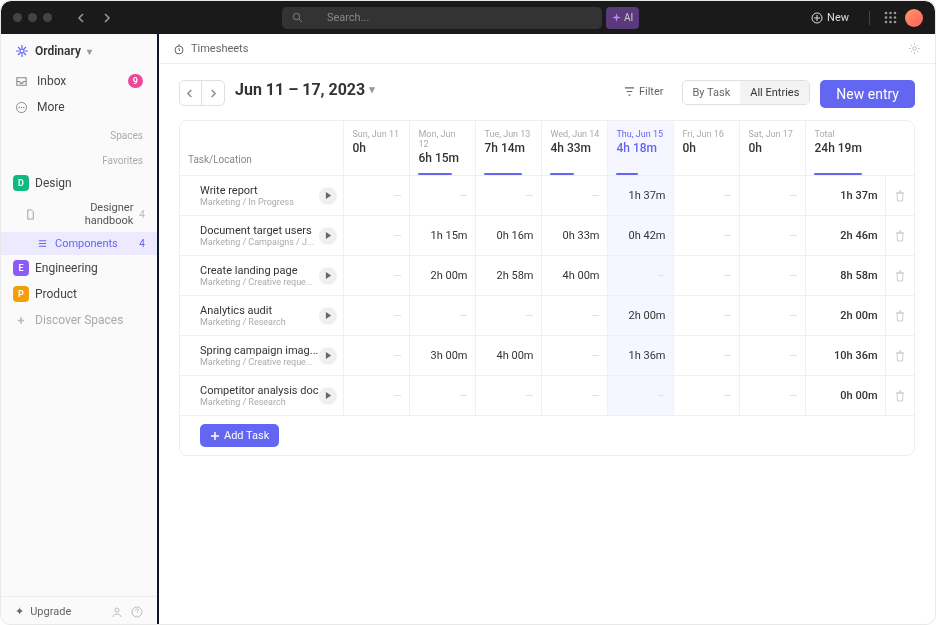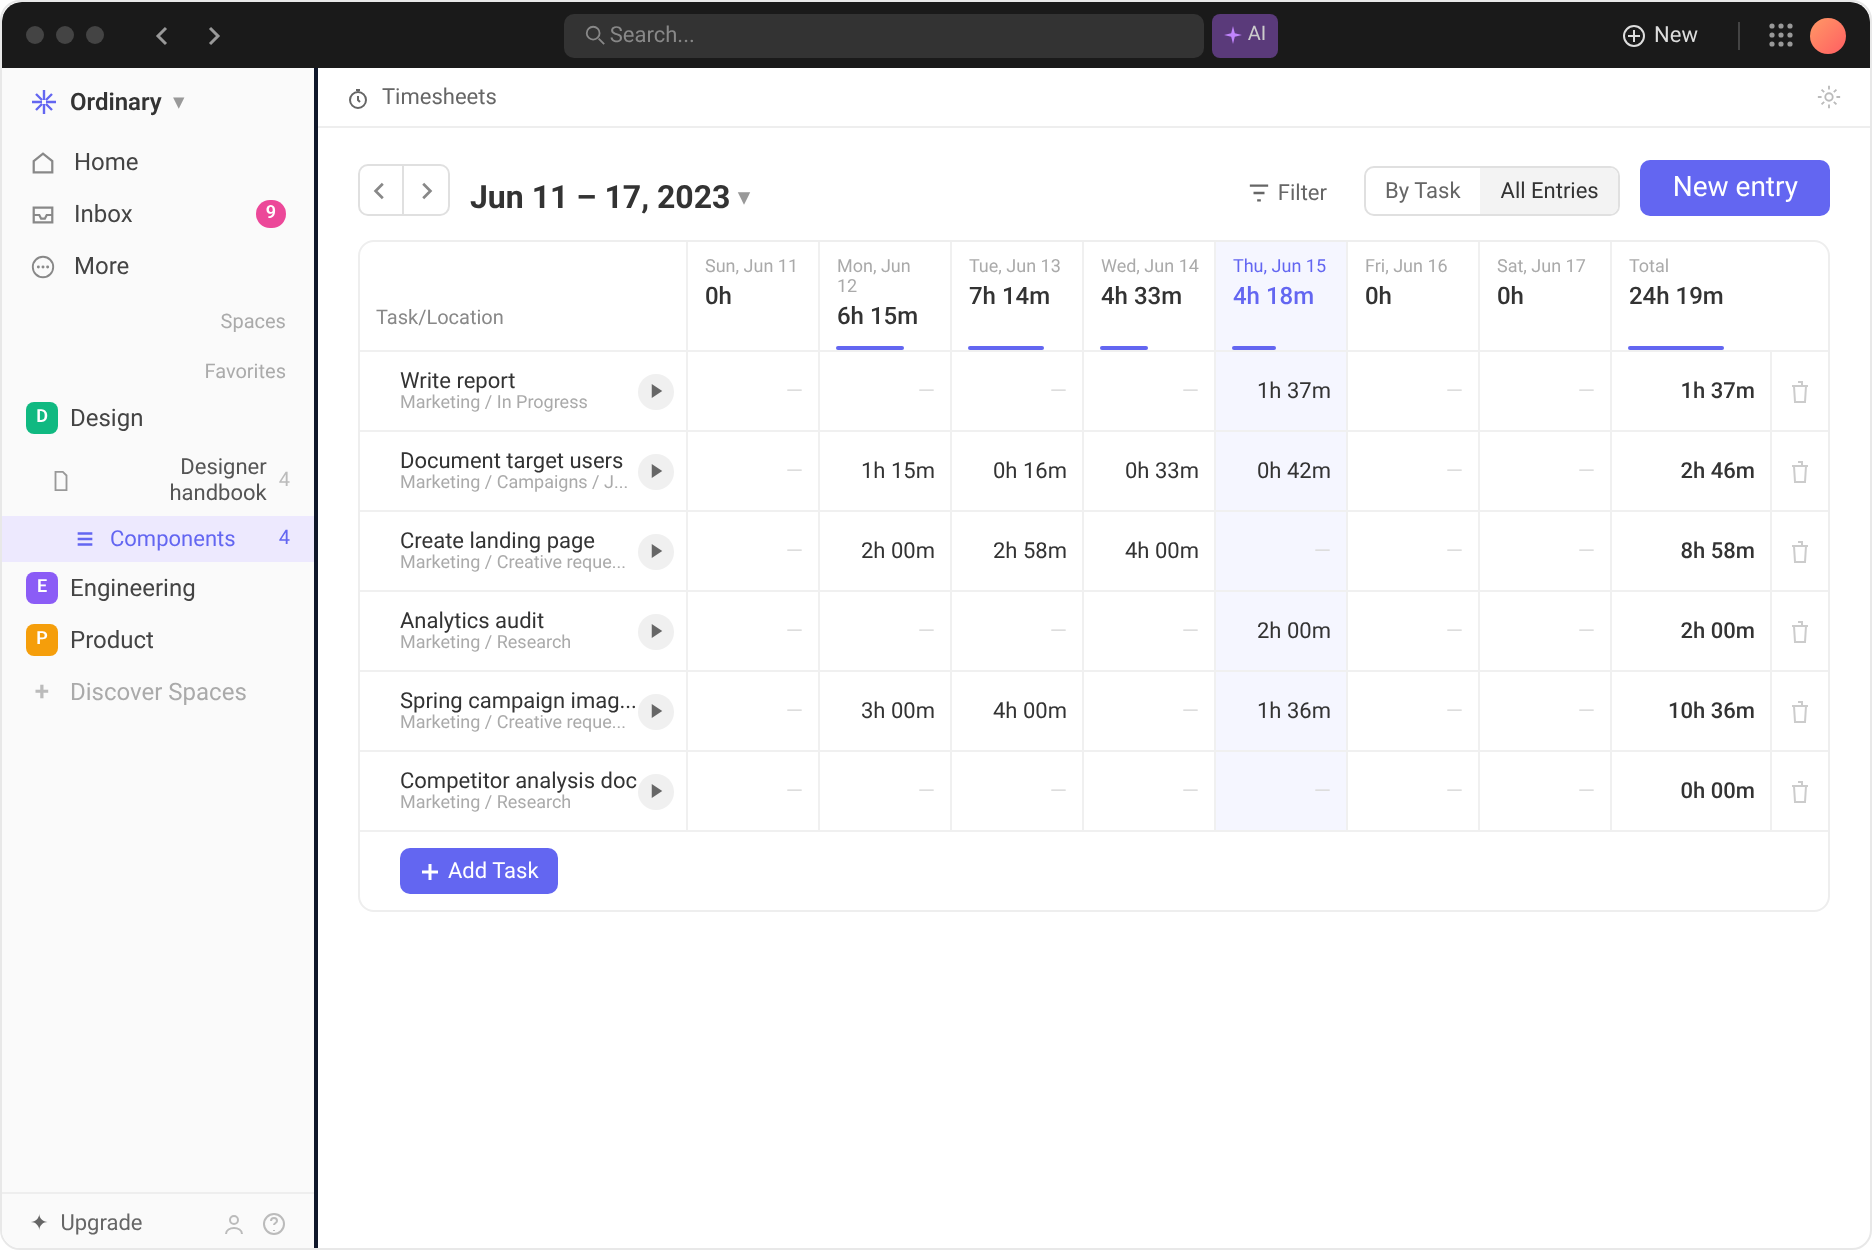--- a/index.html
+++ b/index.html
@@ -5,21 +5,21 @@
 * { margin: 0; padding: 0; box-sizing: border-box; }
 body { font-family: -apple-system, BlinkMacSystemFont, "Segoe UI", Roboto, sans-serif; font-size: 12px; color: #333; background: #fff; width: 936px; height: 625px; overflow: hidden; border-radius: 10px; border: 1px solid #e8e8e8; }
 
 
 .topbar { height: 33px; background: #1a1a1a; display: flex; align-items: center; padding: 0 12px; gap: 8px; border-top-left-radius: 10px; border-top-right-radius: 10px; }
 .traffic { display: flex; gap: 6px; margin-right: 12px; }
 .traffic span { width: 9px; height: 9px; border-radius: 50%; background: #444; }
 .nav-arrows { display: flex; gap: 4px; }
 .nav-arrow { width: 20px; height: 20px; display: flex; align-items: center; justify-content: center; color: #999; cursor: pointer; }
 .search-wrap { flex: 1; display: flex; justify-content: center; }
-.search-box { width: 320px; height: 22px; background: #333; border-radius: 5px; display: flex; align-items: center; padding: 0 10px; gap: 2px; color: #888; font-size: 11px; }
+.search-box { width: 320px; height: 22px; background: #333; border-radius: 5px; display: flex; align-items: center; padding: 0 10px; gap: 24px; color: #888; font-size: 11px; }
 .ai-badge { display: flex; align-items: center; gap: 3px; background: #5a3a7a; color: #ccc; padding: 2px 6px; border-radius: 4px; font-size: 10px; margin-left: 4px; }
 .new-btn { display: flex; align-items: center; gap: 4px; color: #ddd; font-size: 11px; cursor: pointer; padding: 3px 6px; }
 .top-divider { width: 1px; height: 14px; background: #444; margin: 0 6px; }
 .apps-icon { color: #999; cursor: pointer; }
 .avatar { width: 18px; height: 18px; border-radius: 50%; background: linear-gradient(135deg, #ff9966, #ff5e62); }
 
 
 .layout { display: flex; height: calc(625px - 33px); }
 
 
@@ -44,21 +44,21 @@
 .sub-icon { width: 12px; color: #999; display: flex; }
 .sub-row.active .sub-icon { color: #6366f1; }
 .sidebar-footer { margin-top: auto; border-top: 1px solid #eee; padding: 8px 14px; display: flex; align-items: center; gap: 6px; font-size: 11px; color: #666; }
 .sidebar-footer .right { margin-left: auto; display: flex; gap: 8px; color: #bbb; }
 
 
 .main { flex: 1; display: flex; flex-direction: column; }
 .crumb-bar { height: 30px; border-bottom: 1px solid #eee; display: flex; align-items: center; padding: 0 14px; gap: 6px; font-size: 11px; color: #666; }
 .crumb-bar .right { margin-left: auto; color: #bbb; cursor: pointer; }
 
-.controls { display: flex; align-items: flex-end; padding: 16px 20px 12px; gap: 10px; }
+.controls { display: flex; align-items: flex-start; padding: 16px 20px 12px; gap: 10px; }
 .range-nav { display: flex; border: 1px solid #e0e0e0; border-radius: 5px; overflow: hidden; }
 .range-nav span { width: 22px; height: 24px; display: flex; align-items: center; justify-content: center; color: #888; cursor: pointer; }
 .range-nav span:first-child { border-right: 1px solid #e0e0e0; }
 .date-title { font-size: 16px; font-weight: 700; color: #333; display: flex; align-items: center; gap: 4px; }
 .date-title .chev { color: #999; font-size: 11px; }
 .controls .spacer { flex: 1; }
 .filter-btn { display: flex; align-items: center; gap: 4px; font-size: 11px; color: #666; padding: 5px 8px; cursor: pointer; }
 .toggle-grp { display: flex; border: 1px solid #e0e0e0; border-radius: 5px; overflow: hidden; font-size: 11px; }
 .toggle-grp span { padding: 5px 10px; cursor: pointer; color: #666; }
 .toggle-grp span.active { background: #f3f3f3; color: #333; }
@@ -164,28 +164,20 @@
       <svg width="14" height="14" viewBox="0 0 14 14">
             <g stroke="currentColor" stroke-width="1.2">
               <path d="M7 1v5M7 8v5M1 7h5M8 7h5M3 3l3 3M8 8l3 3M11 3l-3 3M6 8l-3 3"></path>
             </g>
           </svg>
     </span>
     <span>Ordinary</span>
     <span class="chev-sm">▾</span>
   </div>
 
-  <div class="nav-row">
-    <span class="nav-icon">
-          <svg width="13" height="13" viewBox="0 0 14 14">
-            <path d="M2 6l5-4 5 4v6H2z" stroke="currentColor" fill="none" stroke-width="1.2"></path>
-          </svg>
-        </span>
-    <span>Home</span>
-  </div>
   <div class="nav-row">
     <span class="nav-icon">
           <svg width="13" height="13" viewBox="0 0 14 14">
             <path d="M2 3h10v8H2zM2 7h3l1 2h2l1-2h3" stroke="currentColor" fill="none" stroke-width="1.2"></path>
           </svg>
         </span>
     <span>Inbox</span>
     <span class="badge-pink">9</span>
   </div>
   <div class="nav-row">

